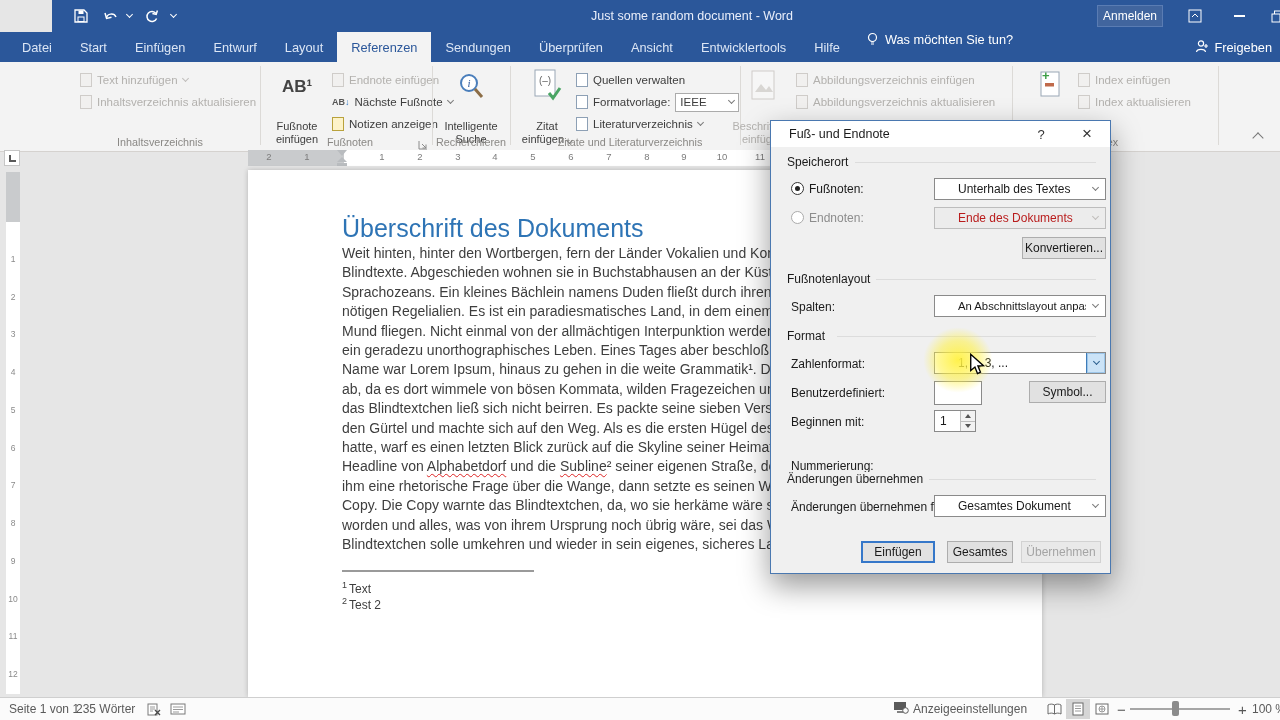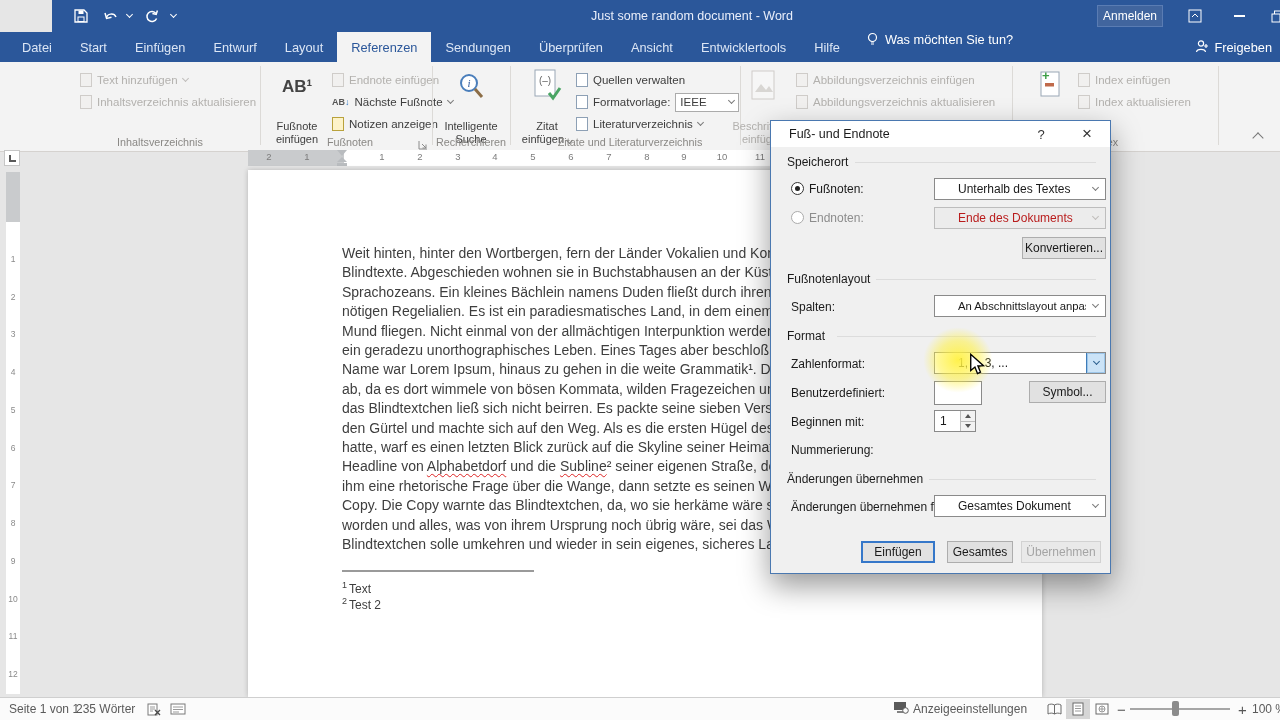--- a/index.html
+++ b/index.html
@@ -355,20 +355,21 @@
   <span class="vnum" style="top:271px">6</span>
   <span class="vnum" style="top:308px">7</span>
   <span class="vnum" style="top:346px">8</span>
   <span class="vnum" style="top:384px">9</span>
   <span class="vnum" style="top:422px">10</span>
   <span class="vnum" style="top:459px">11</span>
   <span class="vnum" style="top:497px">12</span>
 </div>
 
 <div id="page" class="abs">
+  <div id="heading">Überschrift des Dokuments</div>
   <div id="bodytext">
     <div class="ln">Weit hinten, hinter den Wortbergen, fern der Länder Vokalien und Kons</div>
     <div class="ln">Blindtexte. Abgeschieden wohnen sie in Buchstabhausen an der Küste d</div>
     <div class="ln">Sprachozeans. Ein kleines Bächlein namens Duden fließt durch ihren Ort</div>
     <div class="ln">nötigen Regelialien. Es ist ein paradiesmatisches Land, in dem einem geb</div>
     <div class="ln">Mund fliegen. Nicht einmal von der allmächtigen Interpunktion werden</div>
     <div class="ln">ein geradezu unorthographisches Leben. Eines Tages aber beschloß eine</div>
     <div class="ln">Name war Lorem Ipsum, hinaus zu gehen in die weite Grammatik¹. Der g</div>
     <div class="ln">ab, da es dort wimmele von bösen Kommata, wilden Fragezeichen und h</div>
     <div class="ln">das Blindtextchen ließ sich nicht beirren. Es packte seine sieben Versalie</div>
@@ -445,21 +446,21 @@
     <span class="val">1</span>
     <span class="sbs">
       <span class="sb">
           <i class="tri-up"></i>
         </span>
       <span class="sb">
           <i class="tri-dn"></i>
         </span>
     </span>
   </div>
-  <span class="dlbl" style="left:20px;top:322px">Nummerierung:</span>
+  <span class="dlbl" style="left:20px;top:338px">Nummerierung:</span>
 
   <span class="grp" style="top:351px">Änderungen übernehmen</span>
   <div class="grpline" style="left:148px;right:14px;top:358px"></div>
   <span class="dlbl" style="left:20px;top:379px">Änderungen übernehmen für:</span>
   <div class="combo" style="left:163px;top:374px;width:172px">
     <span class="ct">Gesamtes Dokument</span>
     <span class="cbtn">
         <i class="chev-s"></i>
       </span>
   </div>

